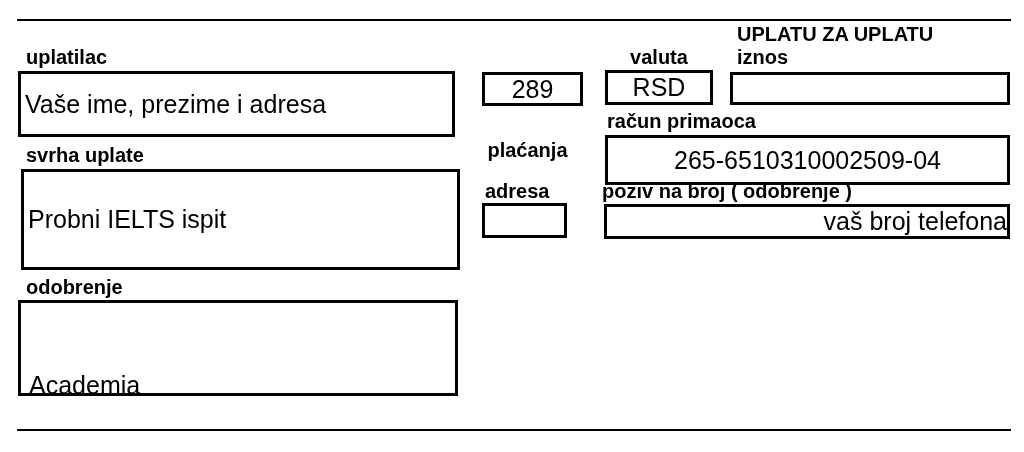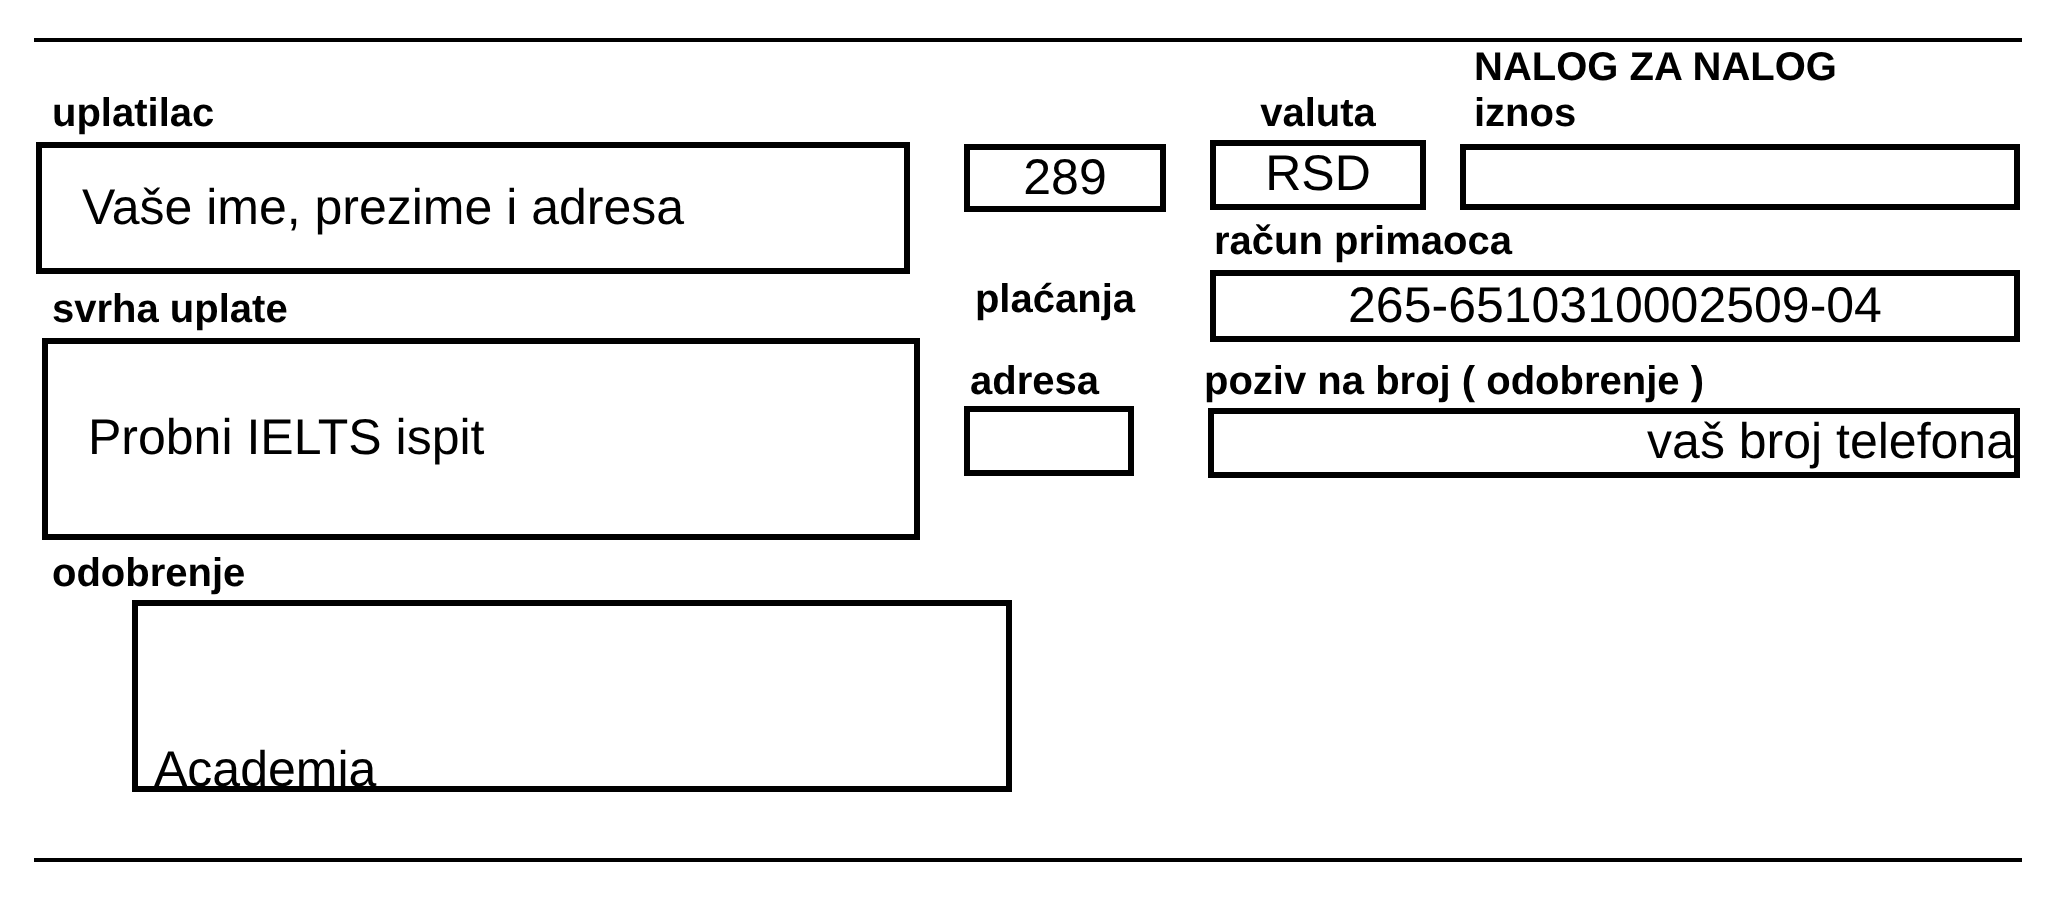--- a/index.html
+++ b/index.html
@@ -38,50 +38,50 @@
     position: absolute;
     border: 3px solid #000000;
     box-sizing: border-box;
     background: #ffffff;
     display: flex;
     align-items: center;
     font-size: 25px;
     line-height: 29px;
     white-space: pre;
   }
-  .box.txt-left { padding-left: 20px; justify-content: flex-start; }
+  .box.txt-left { padding-left: 4px; justify-content: flex-start; }
   .box.txt-center { justify-content: center; }
   .box.multiline {
     display: block;
     padding: 2px 8px;
     line-height: 32px;
   }
 </style>
 </head>
 <body>
 
 <div id="slip">
 
   <div class="rule" style="top:19px;"></div>
   <div class="rule" style="top:429px;"></div>
 
-  <div class="title" style="left:737px; top:23px;">NALOG ZA NALOG</div>
+  <div class="title" style="left:737px; top:23px;">UPLATU ZA UPLATU</div>
 
   <div class="lbl" style="left:26px; top:46px;">uplatilac</div>
   <div class="box txt-left" style="left:18px; top:71px; width:437px; height:66px;">
     <span>Vaše ime, prezime i adresa</span>
   </div>
 
   <div class="lbl" style="left:26px; top:144px;">svrha uplate</div>
   <div class="box txt-left" style="left:21px; top:169px; width:439px; height:101px;">
     <span>Probni IELTS ispit</span>
   </div>
 
   <div class="lbl" style="left:26px; top:276px;">odobrenje</div>
-  <div class="box multiline" style="left:18px; top:300px; width:440px; height:96px;margin-left:48px;">
+  <div class="box multiline" style="left:18px; top:300px; width:440px; height:96px;">
     <div>Academia</div>
     
     
   </div>
 
   <div class="lbl centered" style="left:482px; top:24px; width:91px;">
     <div>šifra</div>
     <div>plaćanja</div>
   </div>
   <div class="box txt-center" style="left:482px; top:72px; width:101px; height:34px;">
@@ -97,21 +97,21 @@
   <div class="box txt-center" style="left:605px; top:70px; width:108px; height:35px;">
     <span>RSD</span>
   </div>
 
   <div class="lbl" style="left:737px; top:46px;">iznos</div>
   <div class="box txt-left" style="left:730px; top:72px; width:280px; height:33px;">
     <span></span>
   </div>
 
   <div class="lbl" style="left:607px; top:110px;">račun primaoca</div>
-  <div class="box txt-center" style="left:605px; top:135px; width:405px; height:36px;">
+  <div class="box txt-center" style="left:605px; top:135px; width:405px; height:50px;">
     <span>265-6510310002509-04</span>
   </div>
 
   <div class="lbl" style="left:602px; top:180px;">poziv na broj ( odobrenje )</div>
   <div class="box txt-center" style="left:604px; top:204px; width:406px; height:35px;justify-content:flex-end;">
     <span>vaš broj telefona</span>
   </div>
 
 </div>
 

